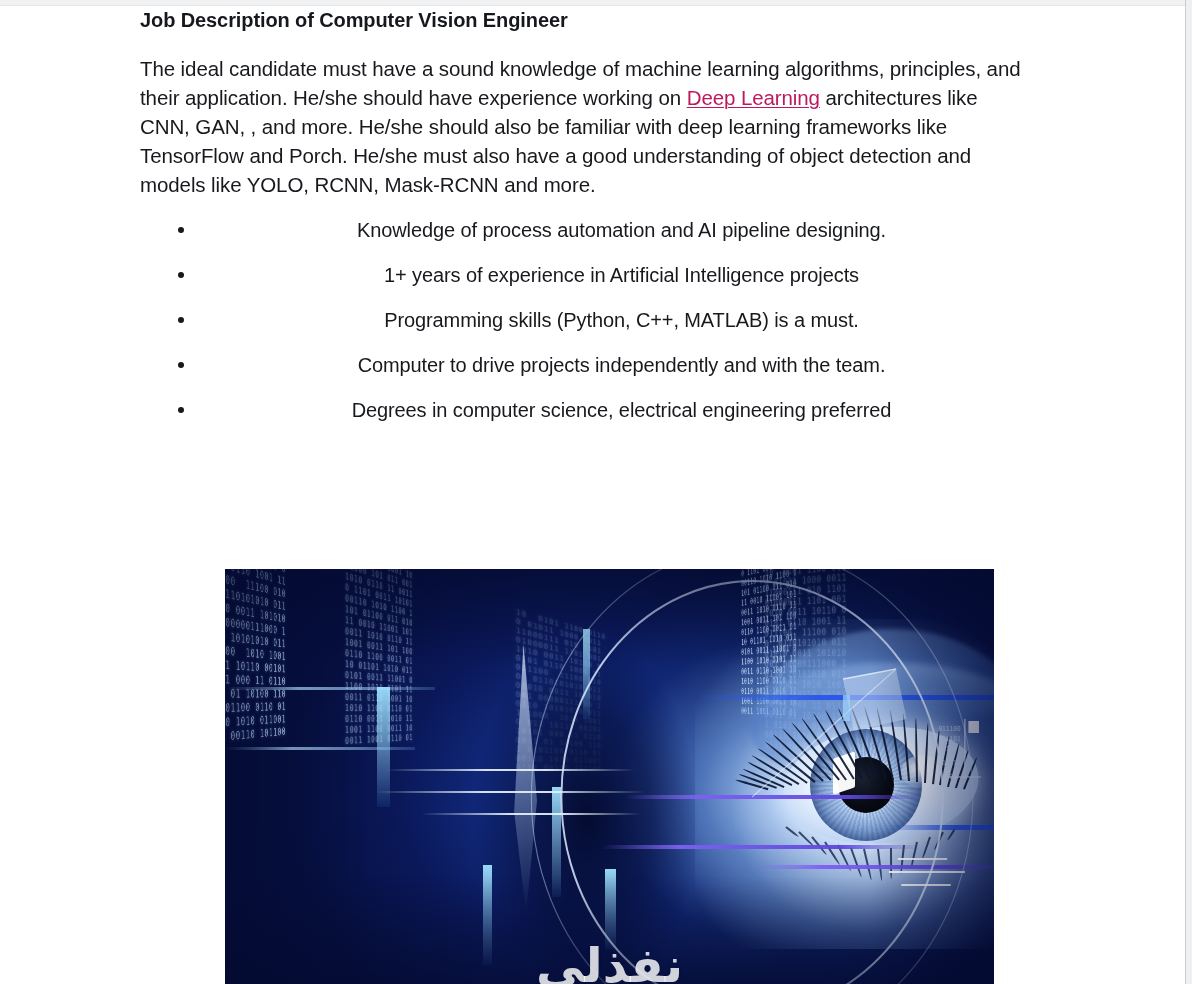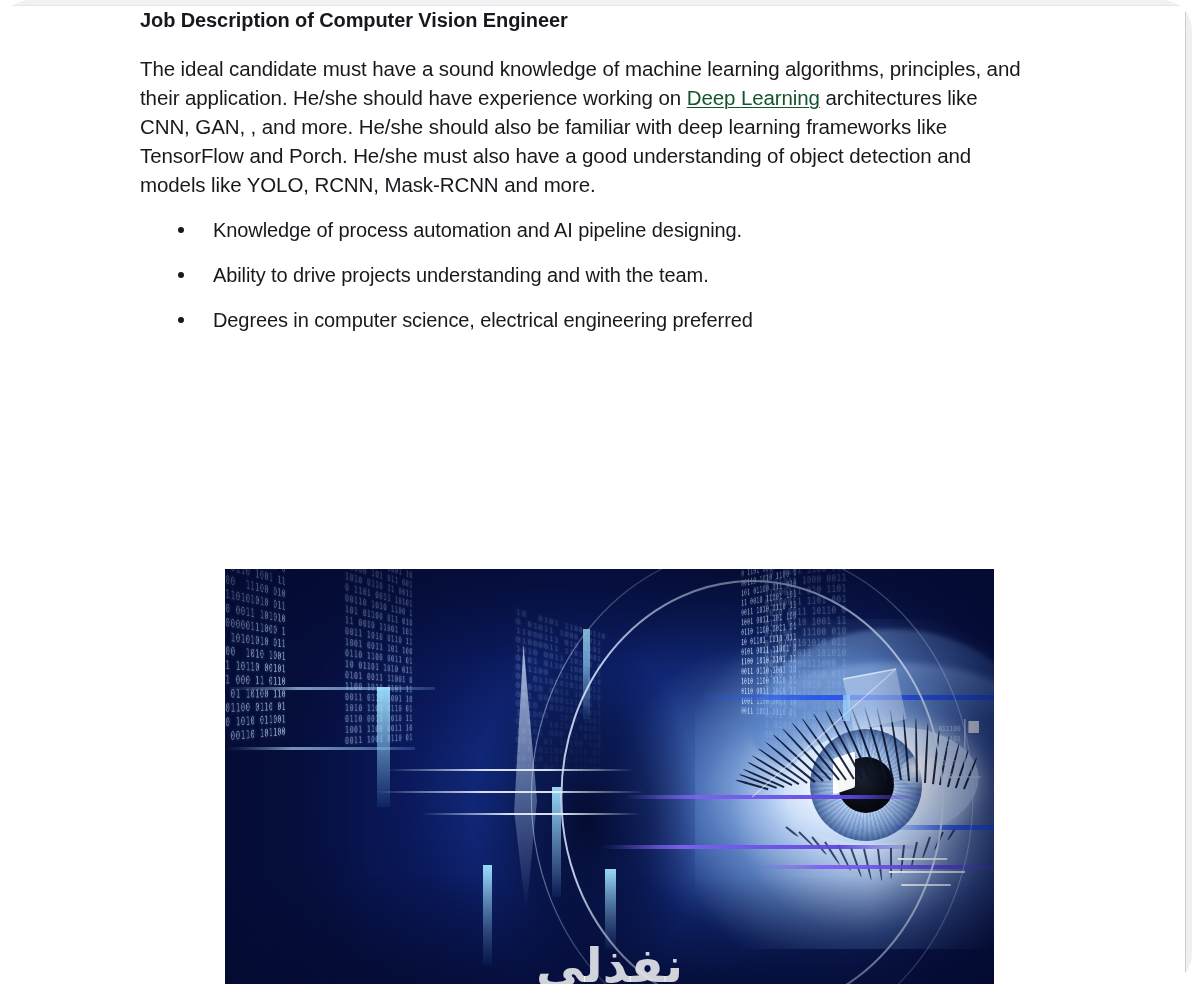--- a/index.html
+++ b/index.html
@@ -15,21 +15,20 @@
     -webkit-font-smoothing: antialiased;
   }
 
   
   #page {
     position: relative;
     width: 1192px;
     height: 984px;
     background: #ffffff;
     overflow: hidden;
-    border-radius: 30px;
   }
   .top-strip {
     position: absolute;
     top: 0; left: 0;
     width: 1192px;
     height: 6px;
     background: #f1f2f4;
     border-bottom: 1px solid #e6e7e9;
     box-sizing: border-box;
   }
@@ -70,30 +69,31 @@
 
   p.body-copy {
     margin: 20px 0 0 0;
     font-size: 20.5px;
     line-height: 29px;
     color: #17191d;
     letter-spacing: -0.1px;
     width: 888px;
   }
   a.inline-link {
-    color: #14532d;
+    color: #be185d;
     text-decoration: underline;
     text-underline-offset: 2px;
     text-decoration-thickness: 1px;
   }
 
   ul.req-list {
     list-style: none;
     margin: 18px 0 0 0;
     padding: 0;
+    text-align: center;
   }
   ul.req-list li {
     position: relative;
     padding-left: 73px;
     font-size: 20px;
     line-height: 26px;
     color: #17191d;
     letter-spacing: -0.1px;
     margin-bottom: 19px;
   }
@@ -371,21 +371,29 @@
     <p class="body-copy"><span>The ideal candidate must have a sound knowledge of machine learning algorithms, principles, and their application. He/she should have experience working on </span><a href="#" class="inline-link">Deep Learning</a><span> architectures like CNN, GAN, , and more. He/she should also be familiar with deep learning frameworks like TensorFlow and Porch. He/she must also have a good understanding of object detection and models like YOLO, RCNN, Mask-RCNN and more.</span></p>
 
 
     <ul class="req-list">
       <li>
         <span class="dot"></span>
         <span>Knowledge of process automation and AI pipeline designing.</span>
       </li>
       <li>
         <span class="dot"></span>
-        <span>Ability to drive projects understanding and with the team.</span>
+        <span>1+ years of experience in Artificial Intelligence projects</span>
+      </li>
+      <li>
+        <span class="dot"></span>
+        <span>Programming skills (Python, C++, MATLAB) is a must.</span>
+      </li>
+      <li>
+        <span class="dot"></span>
+        <span>Computer to drive projects independently and with the team.</span>
       </li>
       <li>
         <span class="dot"></span>
         <span>Degrees in computer science, electrical engineering preferred</span>
       </li>
     </ul>
   </article>
 
   <figure class="hero">
     <div class="hero-canvas">

